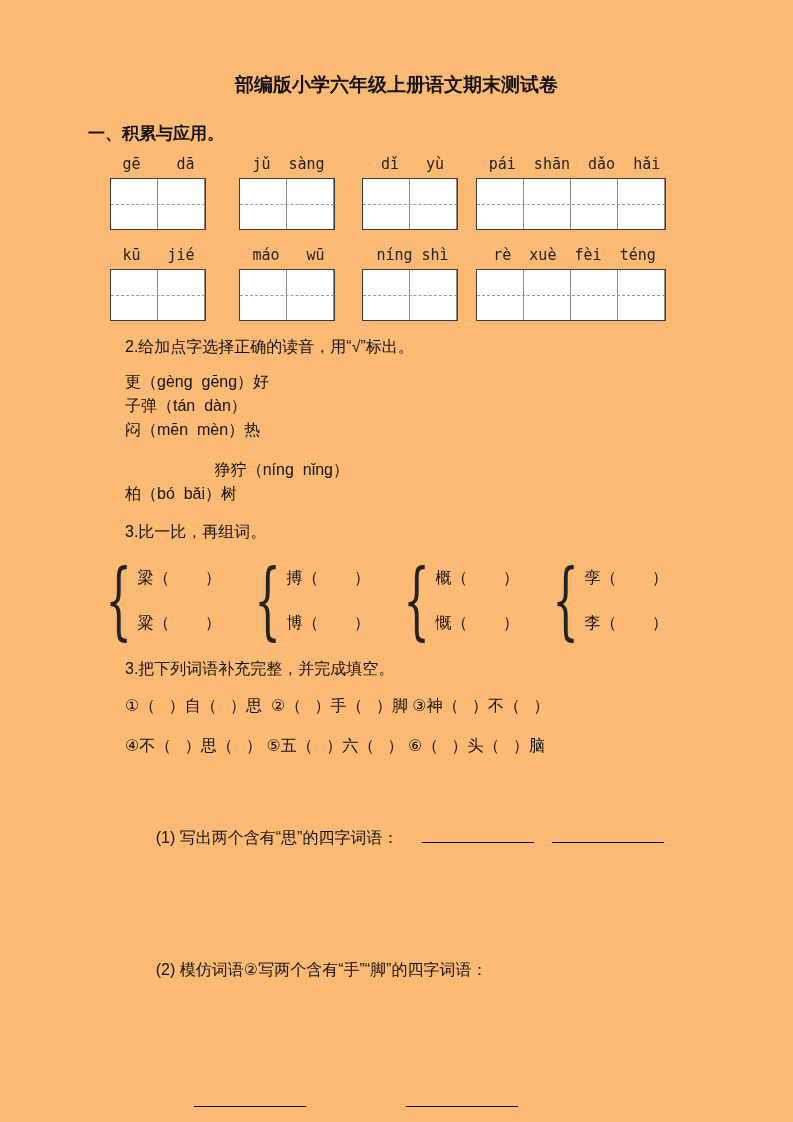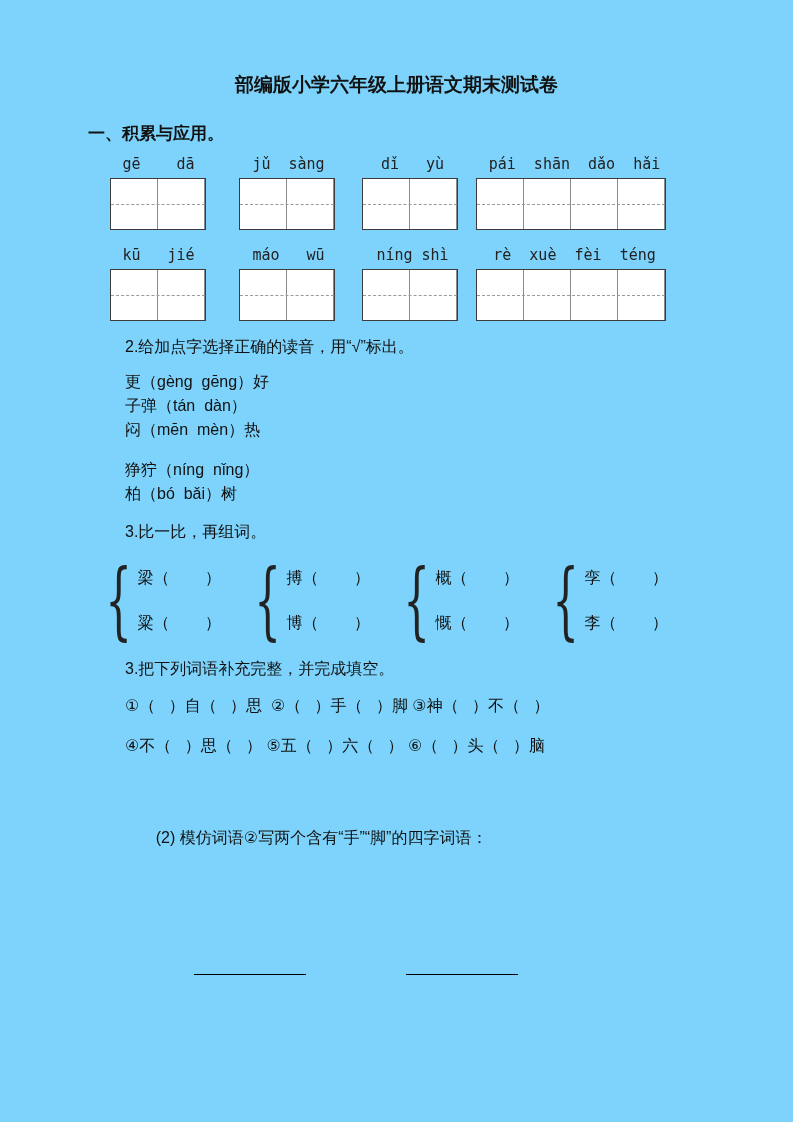--- a/index.html
+++ b/index.html
@@ -1,21 +1,21 @@
 <!DOCTYPE html>
 <html><head>
 <meta charset="utf-8">
 <style>
   html,body{margin:0;padding:0;background:#ffffff;}
   .page{
     position:relative;
     width:793px;height:1122px;
     box-sizing:border-box;
     padding:72px 88px 30px 88px;
-    background:#7dd3fc;
+    background:#fdba74;
     color:#111;
     font-family:"Liberation Sans","DejaVu Sans",sans-serif;
   }
   .title{font-size:19px;font-weight:700;text-align:center;margin:0 0 24px 0;}
   .section{font-size:17px;font-weight:700;margin:0 0 10px 0;}
   .q-label{font-size:16px;margin:14px 0 12px 37px;white-space:pre;}
 
   
   .pinyin-row{display:flex;margin-left:22px;margin-bottom:5px;
     font-family:"DejaVu Sans Mono",monospace;font-size:15px;color:#222;}
@@ -25,21 +25,21 @@
 
   .grid-row{display:flex;margin-left:22px;margin-bottom:16px;}
   .grid{position:relative;display:flex;border:1.6px solid #3c3c3c;box-sizing:content-box;background:#fff;}
   .cell{width:47px;height:50px;border-right:1px solid #8a8a8a;box-sizing:border-box;}
   .cell:last-child{border-right:none;}
   .midline{position:absolute;left:0;right:0;top:25px;height:0;border-top:1px dashed #9a9a9a;}
 
   
   .q2-line{display:flex;margin:0 0 16px 37px;font-size:16px;line-height:24px;flex-direction:column;}
   .q2-line span{white-space:pre;}
-  .q2a{width:224px;} .q2b{width:186px;} .q2c{width:224px;} .q2d{width:168px;}
+  .q2a{width:224px;} .q2b{width:186px;} .q2c{width:224px;text-align:right;} .q2d{width:168px;}
 
   
   .pairs{display:flex;margin:8px 0 6px 4px;}
   .pair{display:flex;align-items:center;margin-right:20px;}
   .brace{font-family:"DejaVu Serif",serif;font-size:84px;font-weight:400;
     line-height:86px;transform:scaleX(0.5);margin-right:-8px;color:#222;user-select:none;}
   .pair-col div{font-size:16px;line-height:45px;white-space:pre;}
 
   
   .q4-line{margin:0 0 12px 37px;font-size:16px;white-space:pre;line-height:28px;}
@@ -162,20 +162,23 @@
         <div>孪（        ）</div>
         <div>李（        ）</div>
       </div>
     </div>
   </div>
 
   <div class="q-label">3.把下列词语补充完整，并完成填空。</div>
   <div class="q4-line">①（   ）自（   ）思  ②（   ）手（   ）脚 ③神（   ）不（   ）</div>
   <div class="q4-line">④不（   ）思（   ） ⑤五（   ）六（   ） ⑥（   ）头（   ）脑</div>
 
+  <div class="sub">
+    <span>(1) 写出两个含有“思”的四字词语：</span><span class="blank bw110 ml24"></span><span class="blank bw110 ml18"></span>
+  </div>
 
   <div class="sub">
     <span>(2) 模仿词语②写两个含有“手”“脚”的四字词语：</span>
   </div>
   <div class="sub blanks-line">
     <span class="blank bw110"></span><span class="blank bw110 gap100"></span>
   </div>
 
 </div>
 

